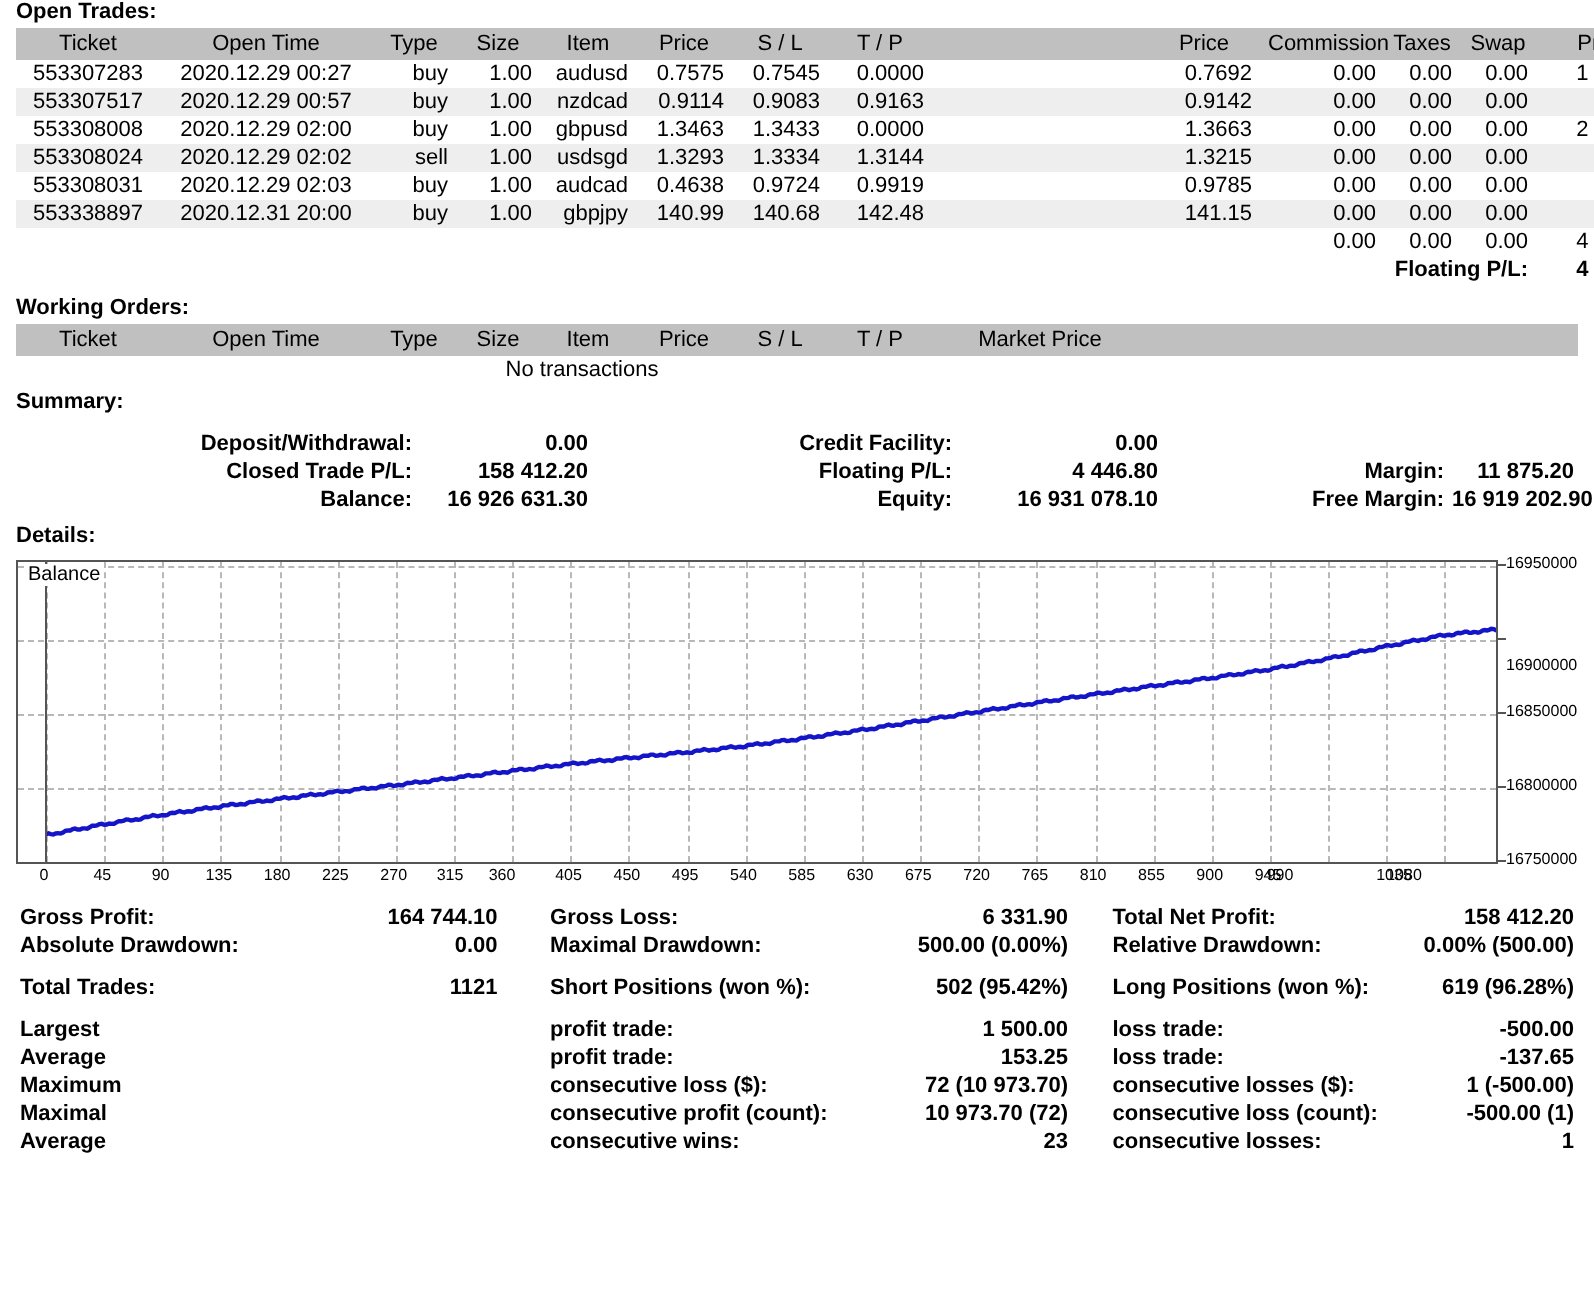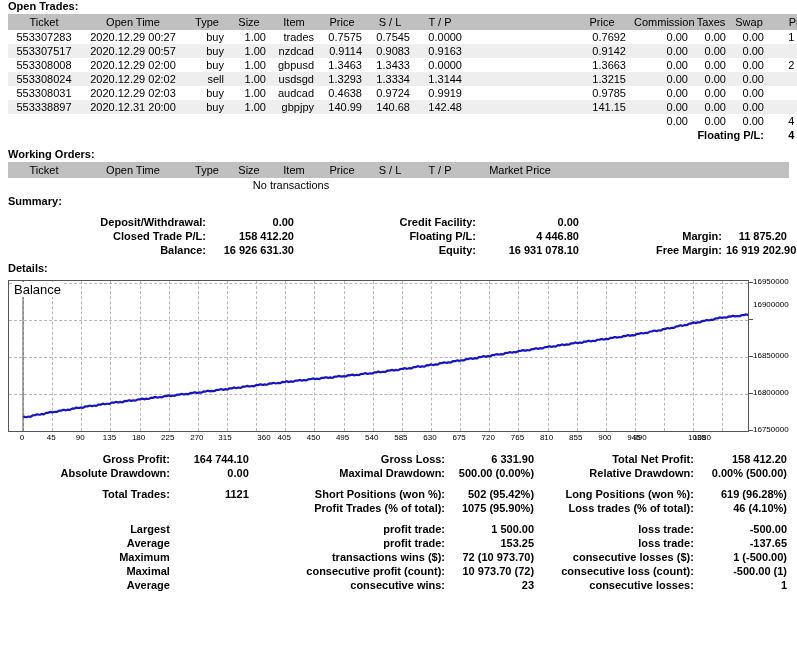--- a/index.html
+++ b/index.html
@@ -79,21 +79,21 @@
     width: 740px;
     height: 152px;
     border: 1px solid #555555;
     border-right: none;
     background: #ffffff;
     overflow: hidden;
   }
   .chart-label {
     position: absolute;
     left: 3px; top: 1px;
-    font-size: 13px;
+    font-size: 10px;
     color: #000;
     background: #fff;
     padding: 0 2px;
     z-index: 4;
   }
   .gridv, .gridh {
     position: absolute;
     background-image: none;
   }
   .gridv {
@@ -135,21 +135,21 @@
 
   
   table.stats {
     width: 781px;
     margin: 6px 8px 0 8px;
     border-collapse: collapse;
     font-size: 11px;
     table-layout: fixed;
   }
   table.stats td { padding: 1px 2px; font-size: 11px; white-space: nowrap; font-weight: bold; }
-  .st-lab { text-align: right; padding-right: 6px; margin-top: 44px; }
+  .st-lab { padding-right: 6px; margin-top: 44px; }
   .st-val { text-align: right; }
   .spacer-row td { height: 7px; padding: 0; }
 </style>
 </head>
 <body>
 
 <div class="page">
 
   <div class="section-title">Open Trades:</div>
 
@@ -187,21 +187,21 @@
         <th>Swap</th>
         <th>Profit</th>
       </tr>
     </thead>
     <tbody>
       <tr>
         <td class="c">553307283</td>
         <td class="c">2020.12.29 00:27</td>
         <td class="r">buy</td>
         <td class="r">1.00</td>
-        <td class="r">trades</td>
+        <td class="r">audusd</td>
         <td class="r">0.7575</td>
         <td class="r">0.7545</td>
         <td class="r">0.0000</td>
         <td></td>
         <td class="r">0.7692</td>
         <td class="r">0.00</td>
         <td class="r">0.00</td>
         <td class="r">0.00</td>
         <td class="r">1 170.00</td>
       </tr>
@@ -427,36 +427,36 @@
         <div class="gridh" style="top: 2px;"></div>
       </div>
     <div class="chart-right-axis"></div>
     <div class="ylabels" id="yLabels">
         <div class="ylab" style="top: 145px;">16750000</div>
         <div class="ytick" style="top: 150px;"></div>
         <div class="ylab" style="top: 108px;">16800000</div>
         <div class="ytick" style="top: 113px;"></div>
         <div class="ylab" style="top: 71px;">16850000</div>
         <div class="ytick" style="top: 76px;"></div>
-        <div class="ylab" style="top: 20px;">16900000</div>
+        <div class="ylab" style="top: 48px;">16900000</div>
         <div class="ytick" style="top: 39px;"></div>
         <div class="ylab" style="top: -3px;">16950000</div>
         <div class="ytick" style="top: 2px;"></div>
       </div>
   </div>
   <div class="xaxis-row" id="xLabels">
       <div class="xlab" style="left: 14px;">0</div>
       <div class="xlab" style="left: 43.1436px;">45</div>
       <div class="xlab" style="left: 72.2872px;">90</div>
       <div class="xlab" style="left: 101.431px;">135</div>
       <div class="xlab" style="left: 130.574px;">180</div>
       <div class="xlab" style="left: 159.718px;">225</div>
       <div class="xlab" style="left: 188.862px; text-align: center;">270</div>
       <div class="xlab" style="left: 217px;">315</div>
-      <div class="xlab" style="left: 256px;">360</div>
+      <div class="xlab" style="left: 243px;">360</div>
       <div class="xlab" style="left: 276.293px;">405</div>
       <div class="xlab" style="left: 305.436px;">450</div>
       <div class="xlab" style="left: 334.58px;">495</div>
       <div class="xlab" style="left: 363.723px;">540</div>
       <div class="xlab" style="left: 392.867px;">585</div>
       <div class="xlab" style="left: 422.011px;">630</div>
       <div class="xlab" style="left: 451.154px;">675</div>
       <div class="xlab" style="left: 480.298px;">720</div>
       <div class="xlab" style="left: 509.442px;">765</div>
       <div class="xlab" style="left: 538.585px;">810</div>
@@ -506,30 +506,20 @@
       <tr>
         <td class="st-lab">Total Trades:</td>
         <td class="st-val">1121</td>
         <td></td>
         <td class="st-lab">Short Positions (won %):</td>
         <td class="st-val">502 (95.42%)</td>
         <td></td>
         <td class="st-lab">Long Positions (won %):</td>
         <td class="st-val">619 (96.28%)</td>
       </tr>
-      <tr>
-        <td class="st-lab"></td>
-        <td class="st-val"></td>
-        <td></td>
-        <td class="st-lab">Profit Trades (% of total):</td>
-        <td class="st-val">1075 (95.90%)</td>
-        <td></td>
-        <td class="st-lab">Loss trades (% of total):</td>
-        <td class="st-val">46 (4.10%)</td>
-      </tr>
       <tr class="spacer-row">
           <td colspan="8"></td>
         </tr>
       <tr>
         <td class="st-lab">Largest</td>
         <td class="st-val"></td>
         <td></td>
         <td class="st-lab">profit trade:</td>
         <td class="st-val">1 500.00</td>
         <td></td>
@@ -543,21 +533,21 @@
         <td class="st-lab">profit trade:</td>
         <td class="st-val">153.25</td>
         <td></td>
         <td class="st-lab">loss trade:</td>
         <td class="st-val">-137.65</td>
       </tr>
       <tr>
         <td class="st-lab">Maximum</td>
         <td class="st-val"></td>
         <td></td>
-        <td class="st-lab">transactions wins ($):</td>
+        <td class="st-lab">consecutive loss ($):</td>
         <td class="st-val">72 (10 973.70)</td>
         <td></td>
         <td class="st-lab">consecutive losses ($):</td>
         <td class="st-val">1 (-500.00)</td>
       </tr>
       <tr>
         <td class="st-lab">Maximal</td>
         <td class="st-val"></td>
         <td></td>
         <td class="st-lab">consecutive profit (count):</td>

